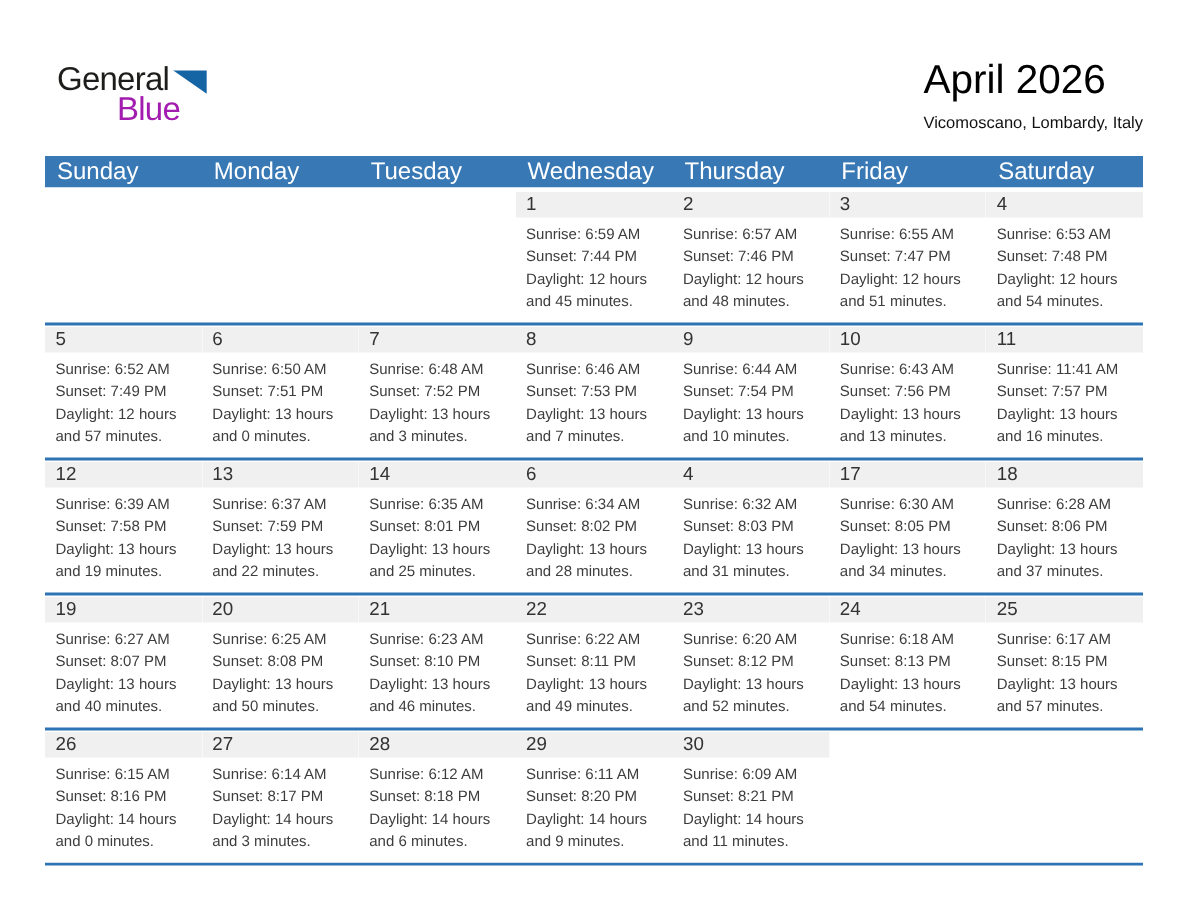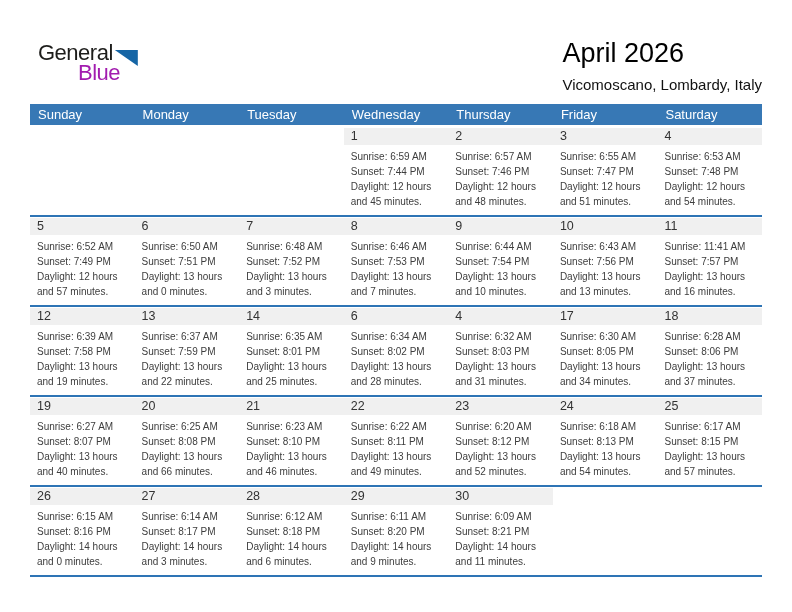--- a/index.html
+++ b/index.html
@@ -11,59 +11,59 @@
   .page {
     position: relative;
     width: 792px;
     height: 612px;
     background: #ffffff;
     overflow: hidden;
   }
   
   .header { position: absolute; top: 0; left: 0; right: 0; height: 104px; }
   .logo { position: absolute; left: 38px; top: 40px; }
-  .logo-row { display: flex; align-items: flex-end; }
+  .logo-row { display: flex; align-items: center; }
   .logo-general {
     font-size: 22px;
     color: #1d1d1b;
     letter-spacing: -0.5px;
   }
   .logo-triangle {
     width: 23px; height: 16px;
     margin-left: 2px; margin-top: 3px;
     background: #1565a5;
     clip-path: polygon(0 0, 100% 0, 100% 100%);
   }
   .logo-blue {
     font-size: 22px;
     color: #a21caf;
     margin-left: 40px;
     margin-top: -6px;
     letter-spacing: -0.5px;
   }
   .title-block { position: absolute; right: 30px; top: 38px; text-align: left; }
   .page-title { font-size: 27px; color: #000000; }
-  .page-location { font-size: 15px; color: #111111; margin-top: 7px; }
+  .page-location { font-size: 11px; color: #111111; margin-top: 7px; }
 
   
   .calendar {
     position: absolute;
     left: 30px;
     top: 104px;
     width: 732px;
   }
   .weekday-row {
     display: flex;
     height: 21px;
     background: #3778b5;
   }
   .weekday-cell {
     flex: 1 1 0;
     color: #ffffff;
-    font-size: 13px;
+    font-size: 16px;
     line-height: 21px;
     padding-left: 8px;
     box-sizing: border-box;
     overflow: hidden;
     white-space: nowrap;
   }
   .week-row {
     display: flex;
     height: 90px;
     box-sizing: border-box;
@@ -304,21 +304,21 @@
               <div>Daylight: 13 hours</div>
               <div>and 40 minutes.</div>
             </div>
           </div>
           <div class="day-cell">
             <div class="day-band">20</div>
             <div class="day-lines">
               <div>Sunrise: 6:25 AM</div>
               <div>Sunset: 8:08 PM</div>
               <div>Daylight: 13 hours</div>
-              <div>and 66 minutes.</div>
+              <div>and 50 minutes.</div>
             </div>
           </div>
           <div class="day-cell">
             <div class="day-band">21</div>
             <div class="day-lines">
               <div>Sunrise: 6:23 AM</div>
               <div>Sunset: 8:10 PM</div>
               <div>Daylight: 13 hours</div>
               <div>and 46 minutes.</div>
             </div>

